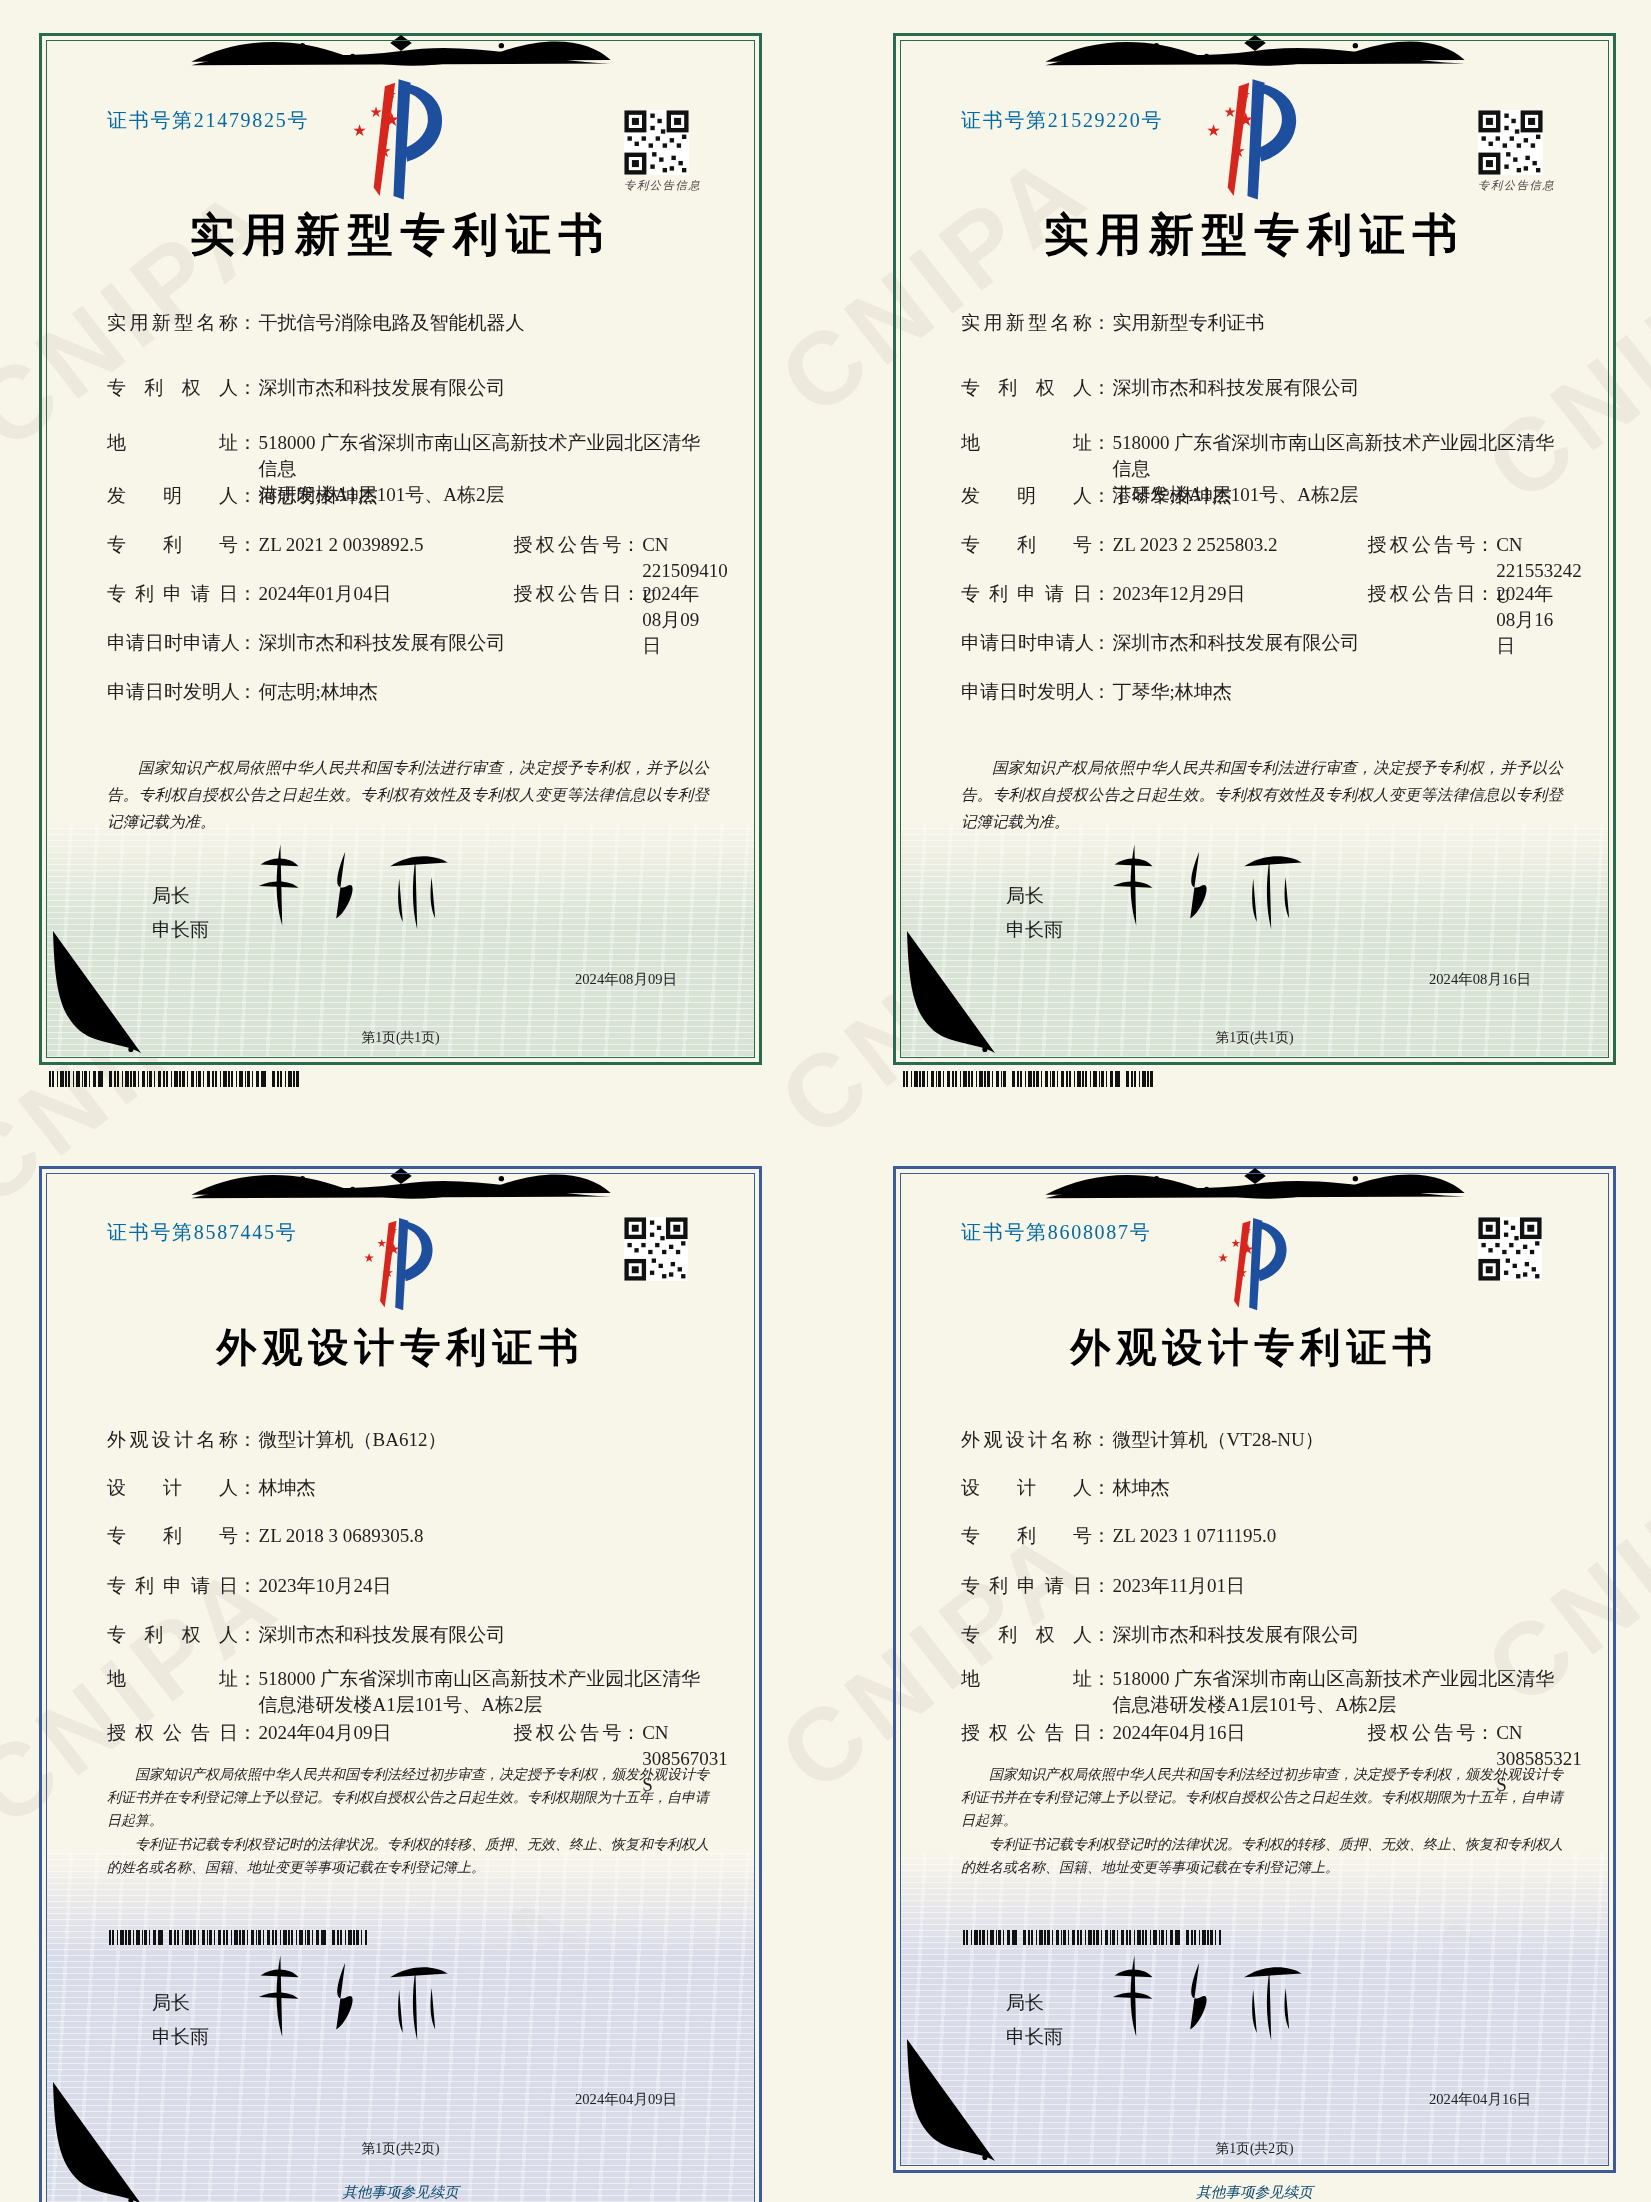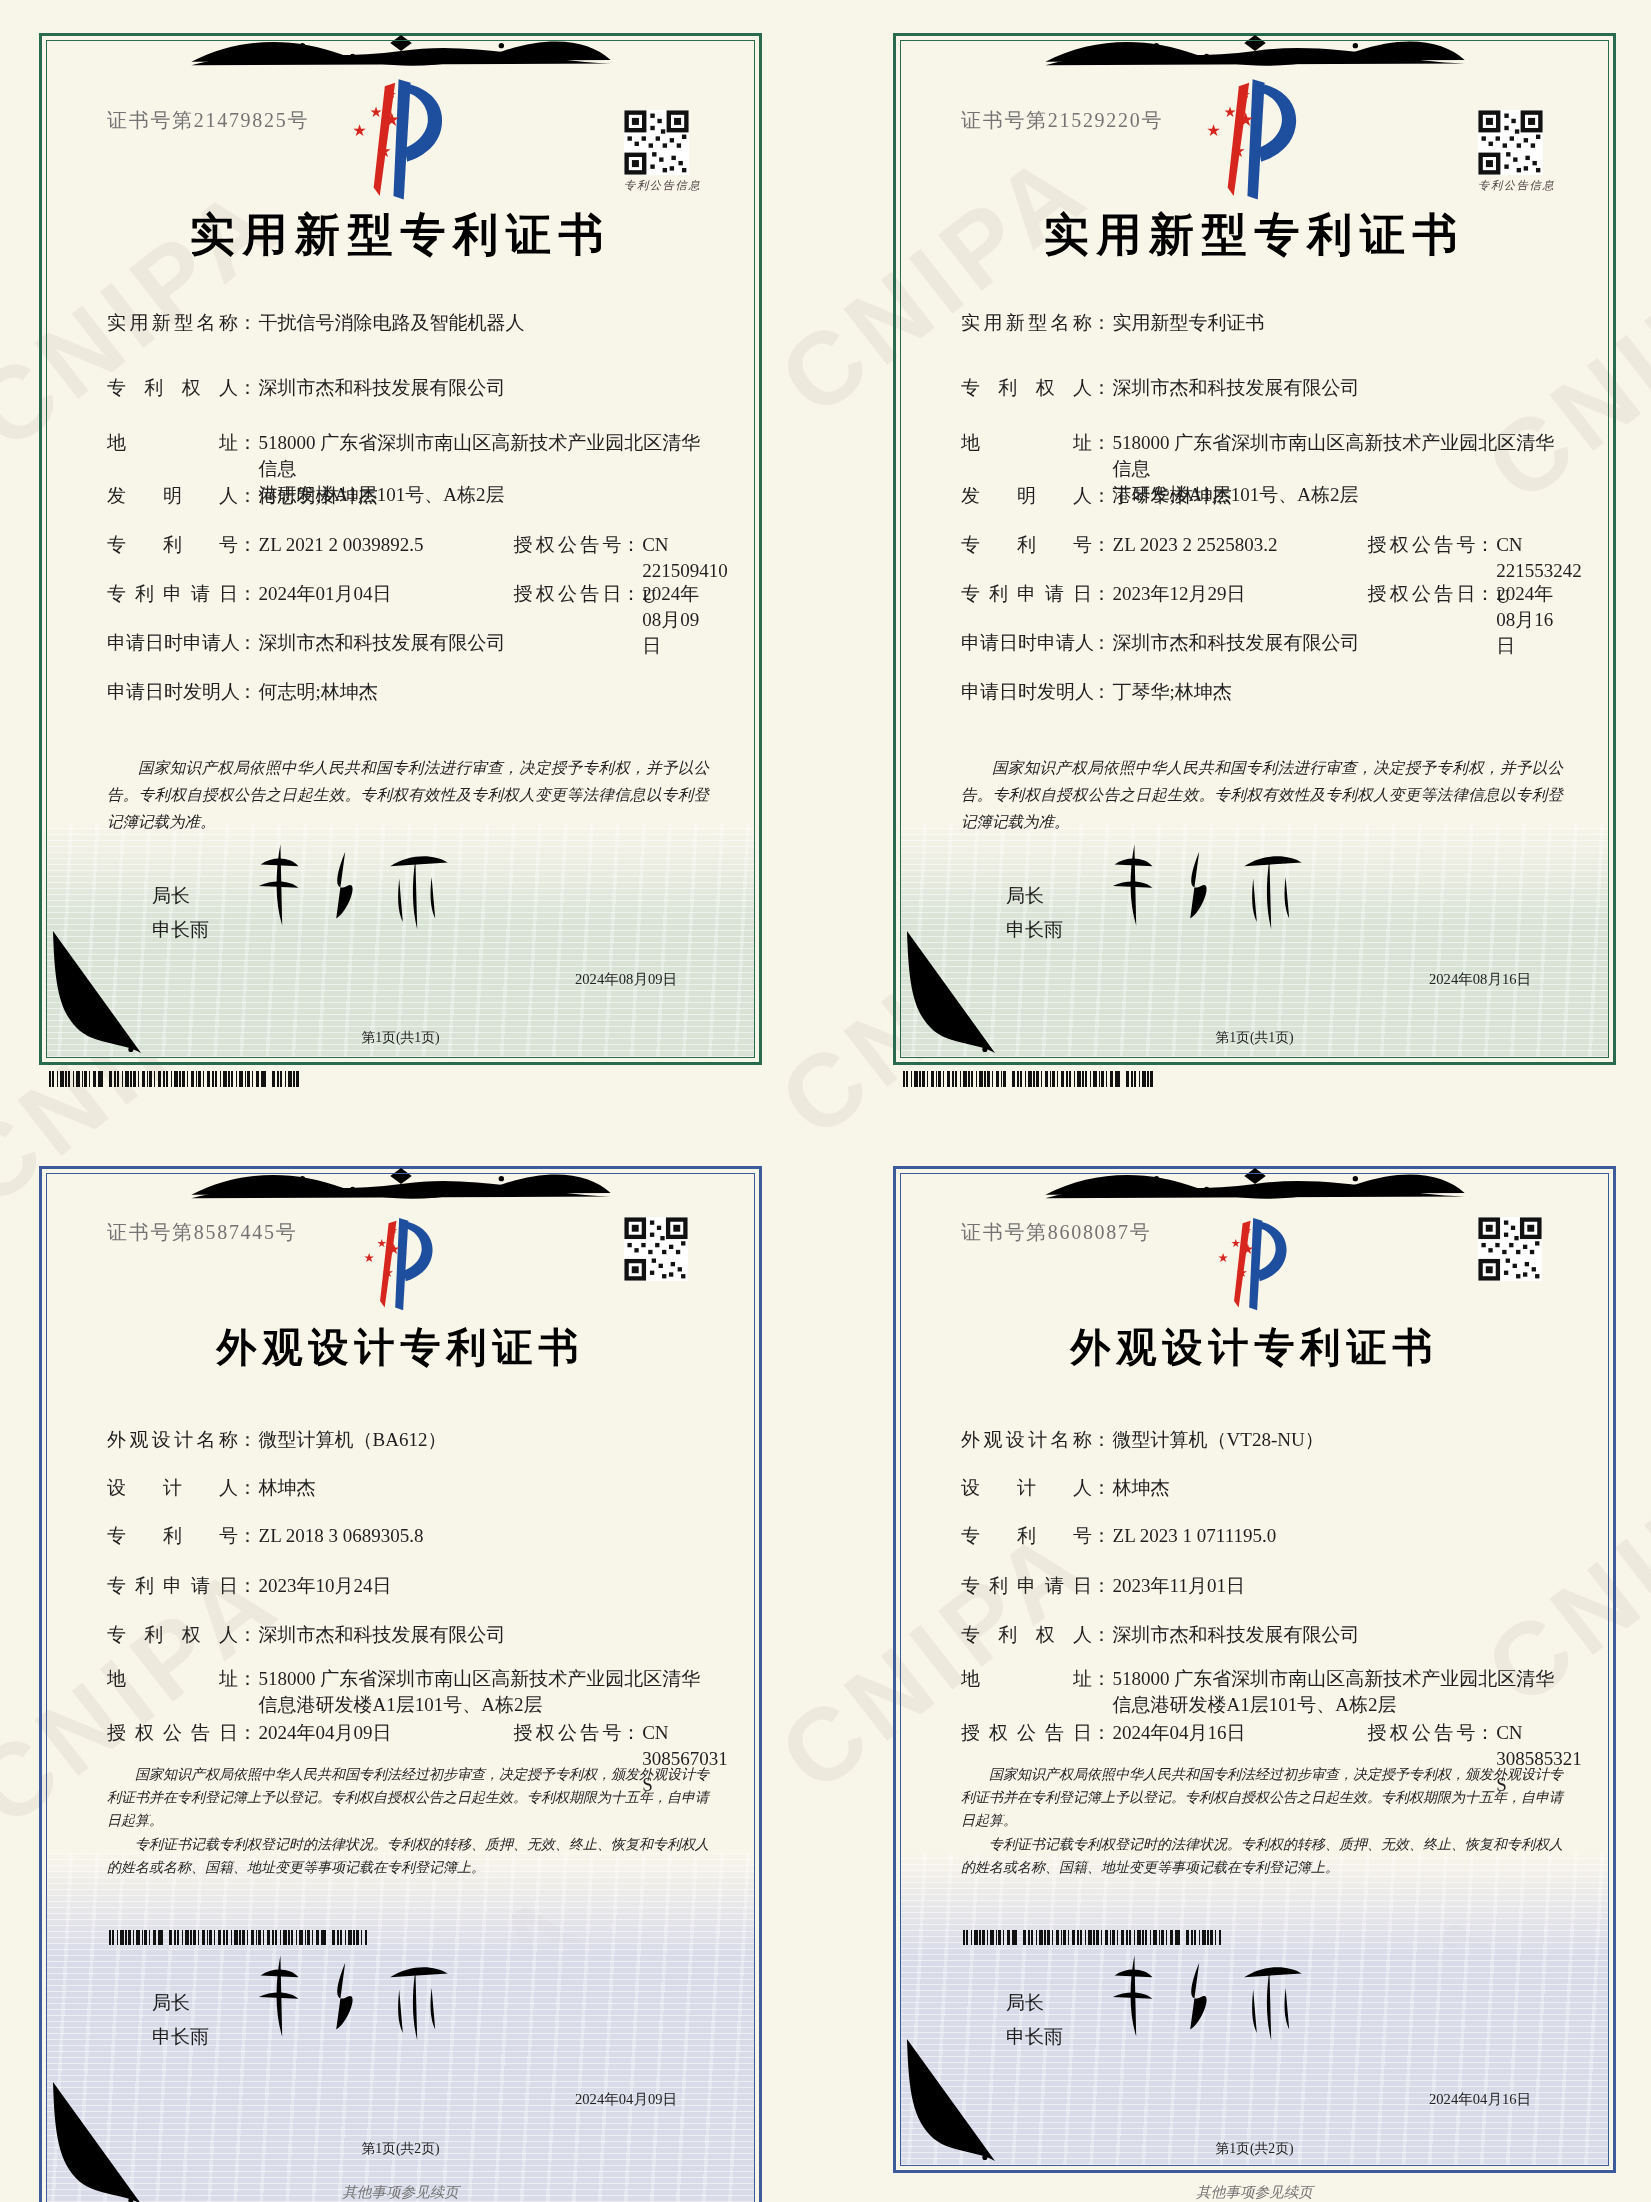--- a/index.html
+++ b/index.html
@@ -20,21 +20,21 @@
   .box::before{content:"";position:absolute;inset:4.3px;border:0.9px solid var(--bd);pointer-events:none;z-index:2;}
   .band{position:absolute;left:5.2px;right:5.2px;bottom:5.2px;
         background:
           repeating-linear-gradient(93deg, rgba(255,255,255,0) 0 22.4px, rgba(255,255,255,.30) 22.4px 26px),
           repeating-linear-gradient(0deg, rgba(255,255,255,.55) 0 0.9px, rgba(255,255,255,0) 0.9px 6px),
           linear-gradient(180deg, rgba(219,229,216,0) 0, var(--band) 103px);}
   .orn{position:absolute;color:var(--orn);}
   .band-top{top:-5.2px;left:50%;transform:translateX(-50%);width:430px;height:40px;}
   .corner-bl{left:4.3px;bottom:4.3px;width:102px;height:127px;z-index:3;}
 
-  .certno{position:absolute;left:65px;font-size:20px;letter-spacing:1.7px;color:#737373;}
+  .certno{position:absolute;left:65px;font-size:20px;letter-spacing:1.7px;color:#0369a1;}
   .logo{position:absolute;left:50%;transform:translateX(-54%);}
   .qr{position:absolute;}
   .qrlabel{margin-top:3.4px;text-align:center;font-size:11.2px;font-style:italic;
            color:#4a4040;letter-spacing:1.7px;white-space:nowrap;}
   .title{position:absolute;left:0;right:0;margin:0;text-align:center;font-weight:bold;color:#000;}
   .t-big{font-size:45px;letter-spacing:7.7px;}
   .t-mid{font-size:40px;letter-spacing:6px;}
 
   .row{position:absolute;left:65px;right:47px;display:flex;font-size:19px;line-height:26px;}
   .lab{flex:none;width:131px;display:inline-block;text-align:justify;text-align-last:justify;white-space:nowrap;}
@@ -52,21 +52,21 @@
           font-size:19px;line-height:34px;color:#1a1a1a;z-index:3;}
   .sig{position:absolute;z-index:3;}
   .date{position:absolute;left:533px;font-size:14.6px;color:#222;z-index:3;}
   .pageno{position:absolute;left:0;right:0;text-align:center;font-size:13.8px;color:#222;z-index:3;}
   .barcode{background:repeating-linear-gradient(90deg,#111 0 1.7px,rgba(0,0,0,0) 1.7px 2.6px,
             #111 2.6px 5.2px,rgba(0,0,0,0) 5.2px 7.7px,#111 7.7px 8.6px,rgba(0,0,0,0) 8.6px 11.2px,
             #111 11.2px 14.6px,rgba(0,0,0,0) 14.6px 16.3px);}
   .bc-out{position:absolute;top:1038px;left:10.3px;width:250px;height:15.5px;}
   .bc-in{position:absolute;top:761px;left:67px;width:258px;height:14.6px;z-index:3;}
   .footnote{position:absolute;left:0;right:0;text-align:center;font-size:14.6px;
-            font-style:italic;color:#737373;}
+            font-style:italic;color:#0c4a6e;}
   .qr svg,.logo{display:block;}
 </style>
 </head>
 <body>
 
 <svg width="0" height="0" style="position:absolute">
   <defs>
     <g id="logo-sym">
       <polygon points="62,6 76,10 68,146 56,142" fill="#1e4e9e"></polygon>
       <path d="M76,12 C104,20 116,40 112,62 C108,86 86,98 72,102 L69,86 C80,82 94,72 96,56 C98,38 84,24 72,22 Z" fill="#1e4e9e"></path>

